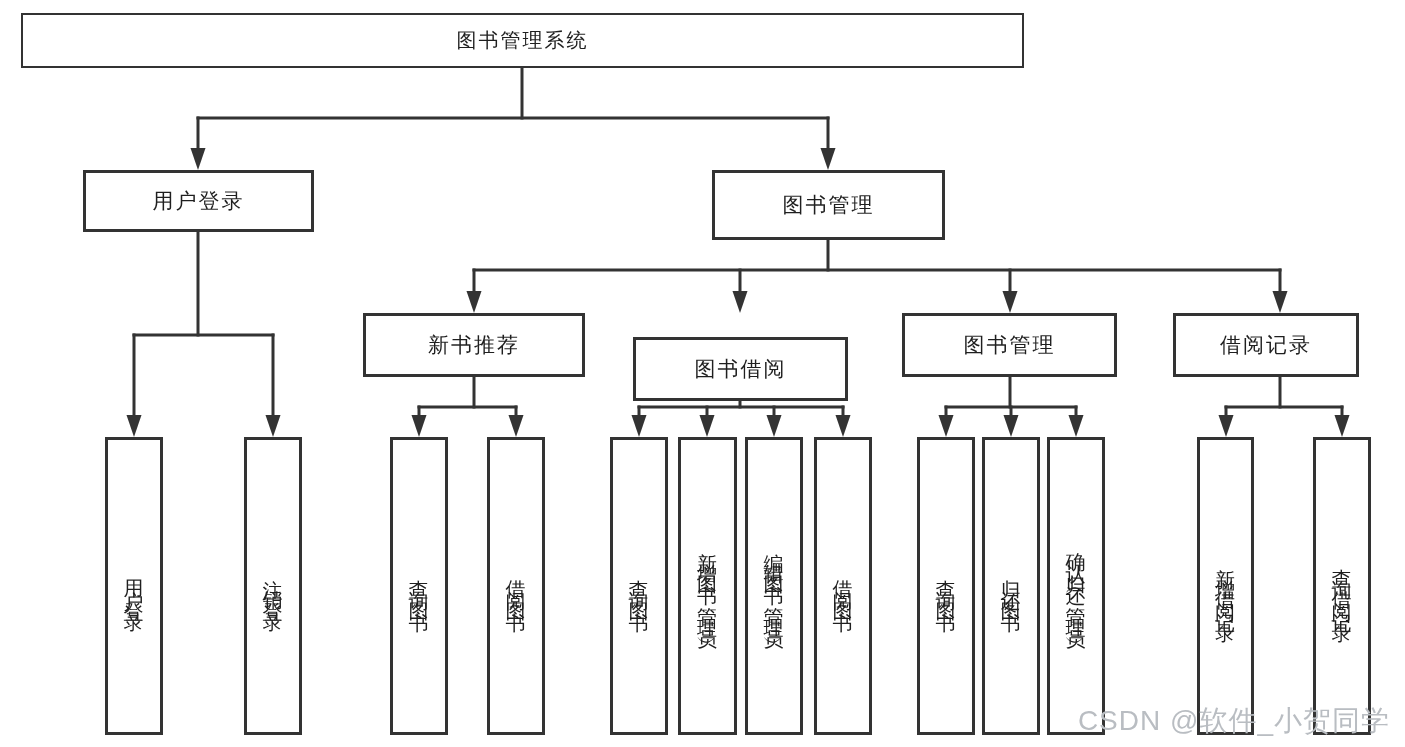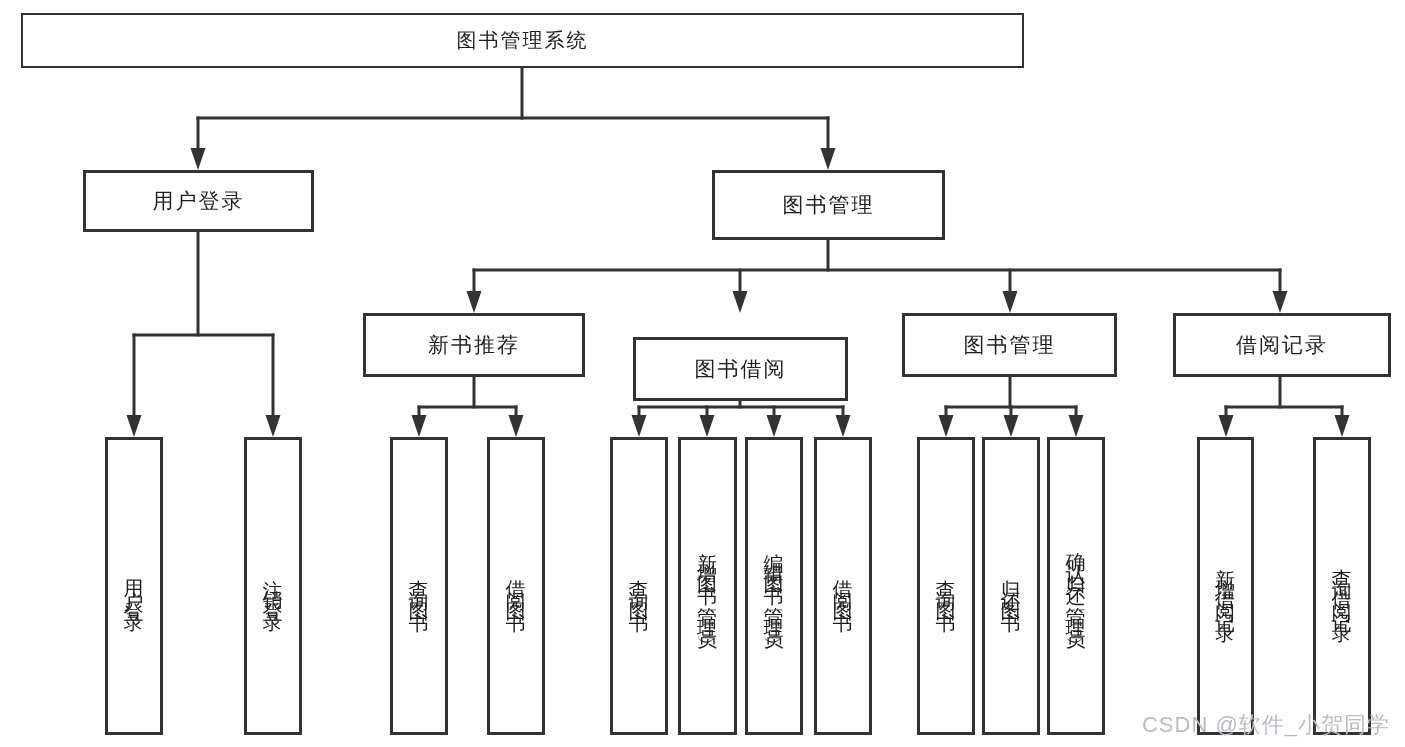--- a/index.html
+++ b/index.html
@@ -31,21 +31,21 @@
   .node.root{border-width:2px;font-size:20px;}
   .node.v{
     writing-mode:vertical-rl;
     font-size:20px;
     letter-spacing:11px;
     line-height:1;
   }
   .watermark{
     position:absolute;
     right:15px;bottom:7px;
-    font-size:22px;
+    font-size:28px;
     letter-spacing:1px;
     color:var(--watermark);
     white-space:nowrap;
   }
 </style>
 </head>
 <body>
 
 <div class="canvas">
 
@@ -114,21 +114,21 @@
   </svg>
 
   <div class="node h root" style="left:21px;top:13px;width:1003px;height:55px;">图书管理系统</div>
 
   <div class="node h" style="left:83px;top:170px;width:231px;height:62px;">用户登录</div>
   <div class="node h" style="left:712px;top:170px;width:233px;height:70px;">图书管理</div>
 
   <div class="node h" style="left:363px;top:313px;width:222px;height:64px;">新书推荐</div>
   <div class="node h" style="left:633px;top:313px;width:215px;height:64px;margin-top:24px;">图书借阅</div>
   <div class="node h" style="left:902px;top:313px;width:215px;height:64px;">图书管理</div>
-  <div class="node h" style="left:1173px;top:313px;width:218px;height:64px;">借阅记录</div>
+  <div class="node h" style="left:1173px;top:313px;width:186px;height:64px;">借阅记录</div>
 
   <div class="node v" style="left:105px;top:437px;width:58px;height:298px;">用户登录</div>
   <div class="node v" style="left:244px;top:437px;width:58px;height:298px;">注销登录</div>
 
   <div class="node v" style="left:390px;top:437px;width:58px;height:298px;">查询图书</div>
   <div class="node v" style="left:487px;top:437px;width:58px;height:298px;">借阅图书</div>
 
   <div class="node v" style="left:610px;top:437px;width:58px;height:298px;">查询图书</div>
   <div class="node v" style="left:678px;top:437px;width:59px;height:298px;">新增图书（管理员）</div>
   <div class="node v" style="left:745px;top:437px;width:58px;height:298px;">编辑图书（管理员）</div>

